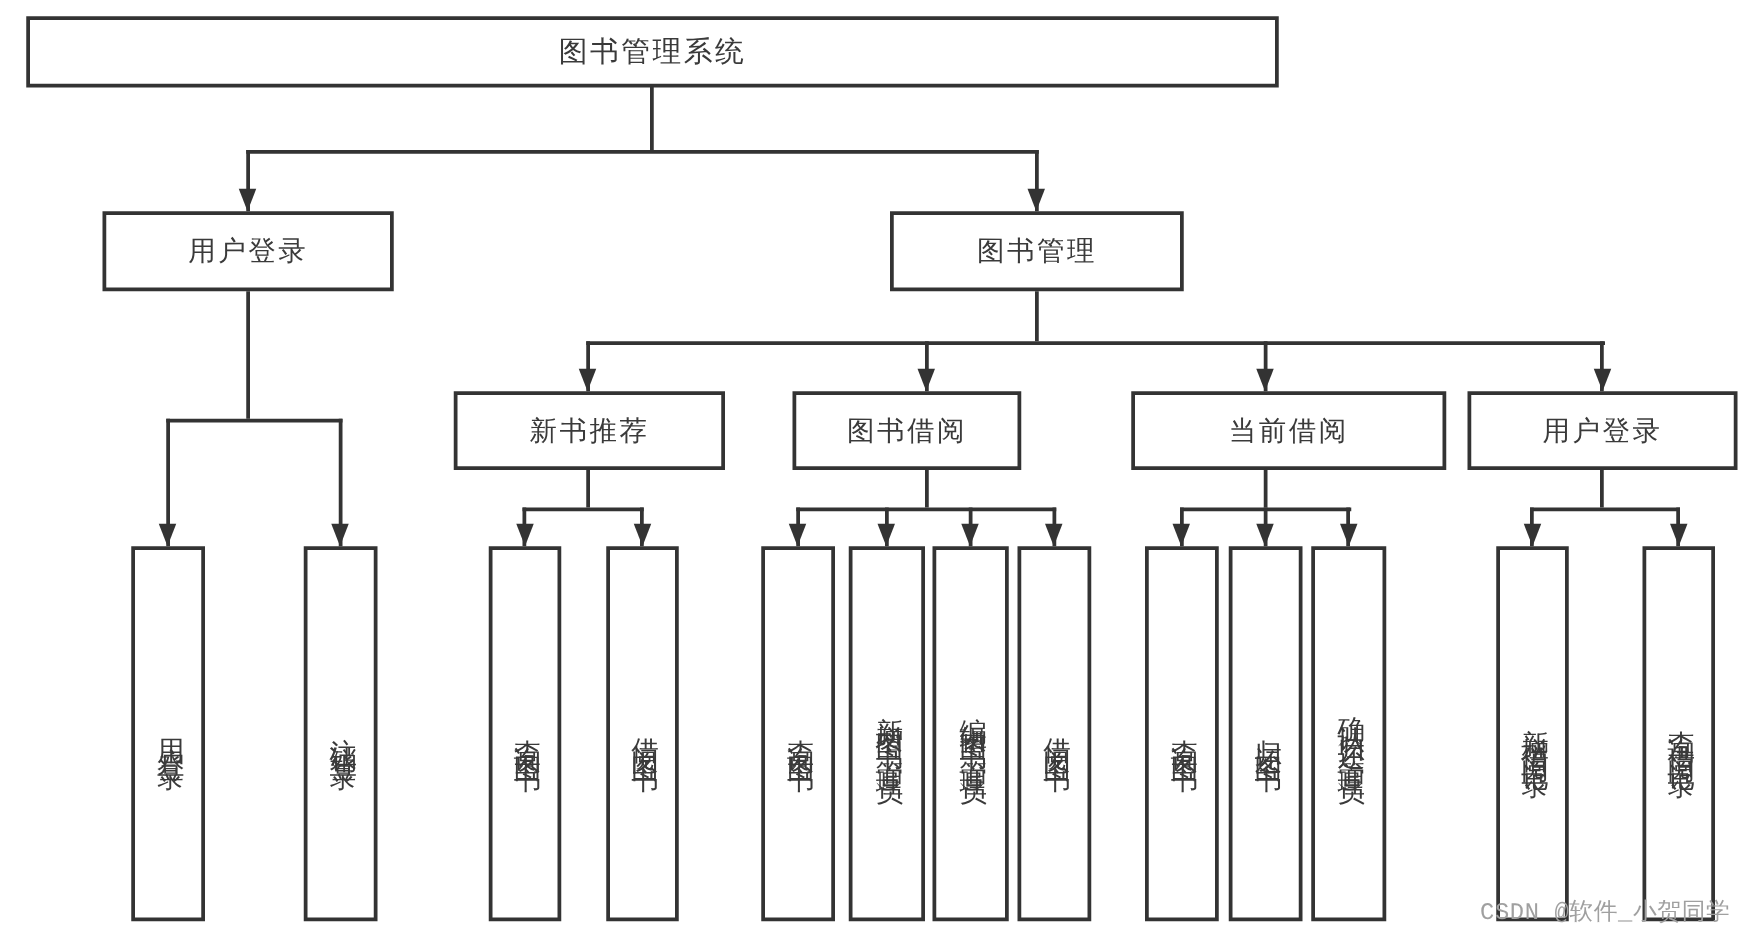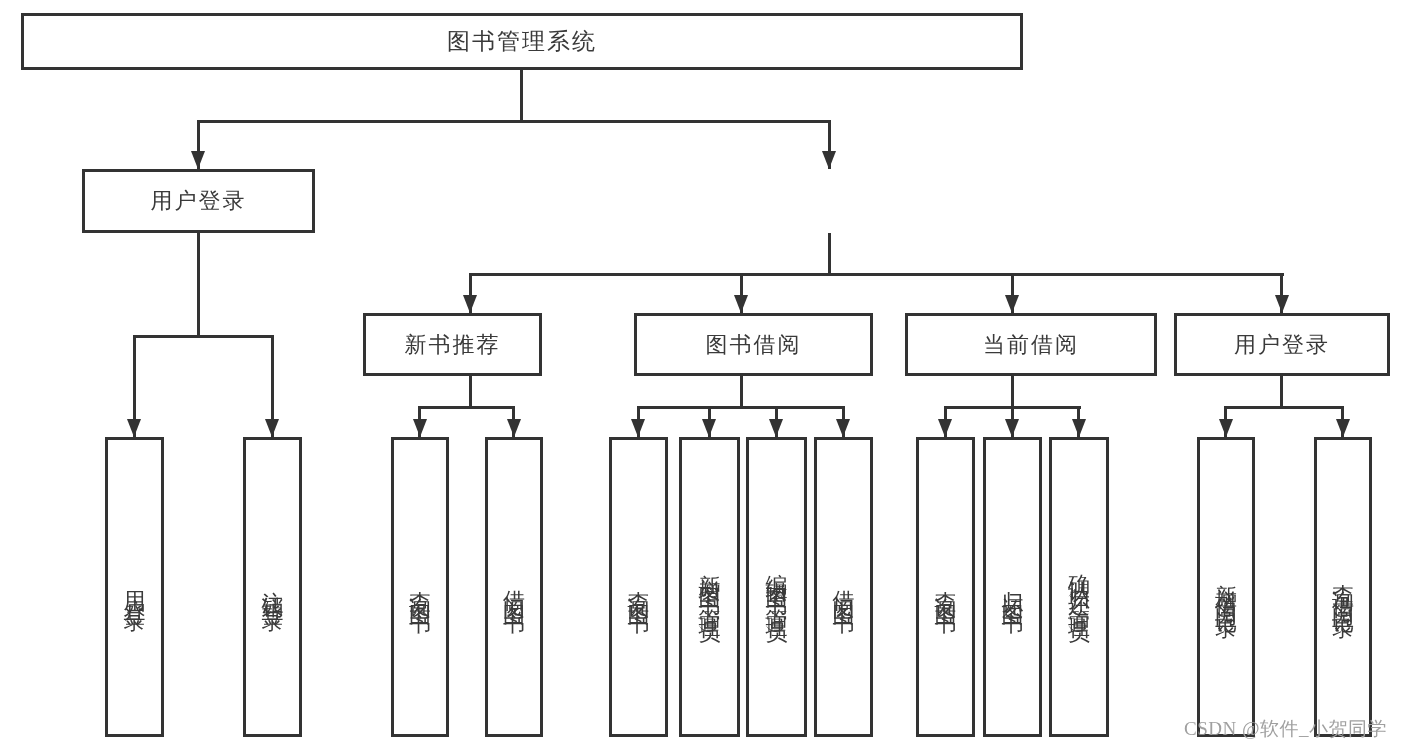--- a/index.html
+++ b/index.html
@@ -1,21 +1,21 @@
 <!DOCTYPE html>
 <html><head>
 <meta charset="utf-8">
 <style>
   html, body { margin: 0; padding: 0; background: #ffffff; }
   .canvas {
     position: relative;
     width: 1405px;
     height: 747px;
     background: #ffffff;
-    font-family: Liberation Serif, serif;
+    font-family: Liberation Mono, monospace;
     color: #3a3a3a;
     overflow: hidden;
   }
   .node {
     position: absolute;
     box-sizing: border-box;
     border: 3px solid #333333;
     background: #ffffff;
     display: flex;
     align-items: center;
@@ -63,25 +63,28 @@
 
 <div class="canvas">
 
   <div class="node root" style="left:21px;top:13px;width:1002px;height:57px">
     <span class="lbl">图书管理系统</span>
   </div>
 
   <div class="node branch" style="left:82px;top:169px;width:233px;height:64px">
     <span class="lbl">用户登录</span>
   </div>
+  <div class="node branch" style="left:712px;top:169px;width:235px;height:64px">
+    <span class="lbl">图书管理</span>
+  </div>
 
-  <div class="node group" style="left:363px;top:313px;width:179px;height:63px">
+  <div class="node group" style="left:363px;top:313px;width:217px;height:63px">
     <span class="lbl">新书推荐</span>
   </div>
-  <div class="node group" style="left:634px;top:313px;width:239px;height:63px">
+  <div class="node group" style="left:634px;top:313px;width:183px;height:63px">
     <span class="lbl">图书借阅</span>
   </div>
   <div class="node group" style="left:905px;top:313px;width:252px;height:63px">
     <span class="lbl">当前借阅</span>
   </div>
   <div class="node group" style="left:1174px;top:313px;width:216px;height:63px">
     <span class="lbl">用户登录</span>
   </div>
 
   <div class="node leaf" style="left:105px;top:437px;width:59px;height:300px">

